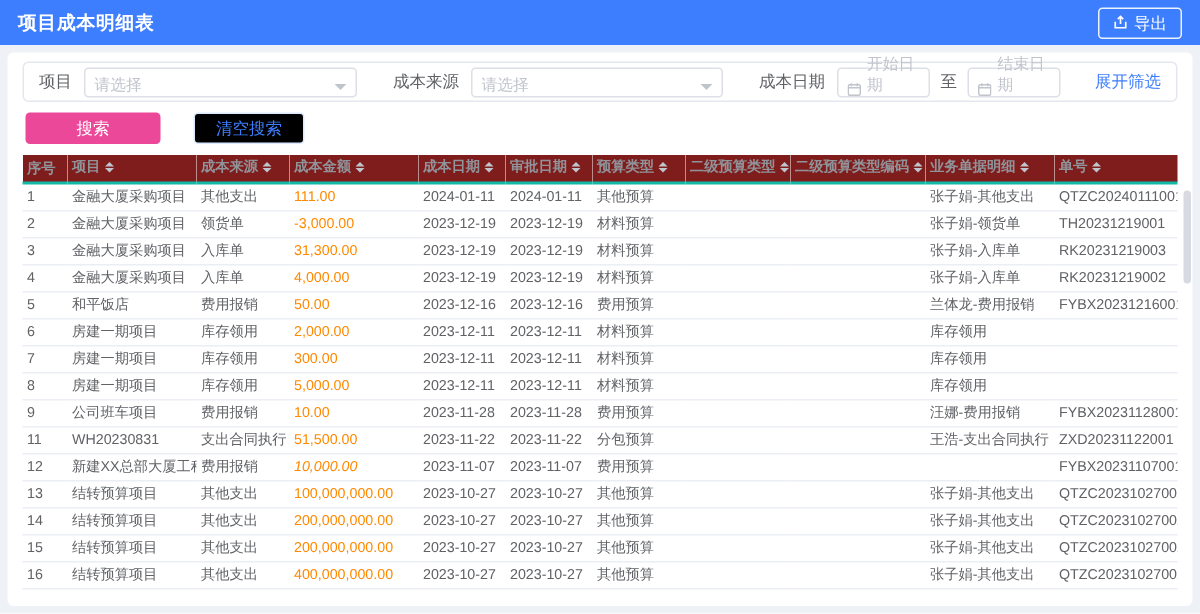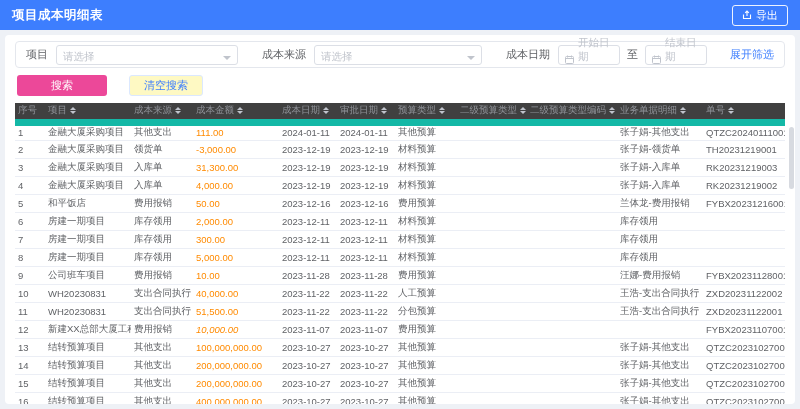--- a/index.html
+++ b/index.html
@@ -20,24 +20,24 @@
   .sel-project { width: 182px; }
   .sel-source { width: 168px; }
   .date-input { width: 62px; gap: 4px; }
   .gap { width: 24px; flex: 0 0 auto; }
   .caret-down { width: 0; height: 0; border: 4px solid transparent; border-top-color: #c0c4cc; margin-top: 4px; }
   .to-label { font-size: 11px; color: #606266; margin: 0 7px; }
   .expand { margin-left: auto; color: #3D7EFE; font-size: 11px; display: flex; align-items: center; gap: 3px; cursor: pointer; white-space: nowrap; }
 
   .btn-row { display: flex; align-items: center; margin-top: 7px; padding-left: 2px; gap: 22px; }
   .btn-primary { background: #ec4899; color: #fff; border: none; border-radius: 3px; font-size: 11px; width: 90px; height: 21px; cursor: pointer; font-family: inherit; }
-  .btn-plain { background: #fef9c3; color: #3D7EFE; border: 1px solid #dbe8ff; border-radius: 3px; font-size: 11px; padding: 0 14px; height: 21px; cursor: pointer; font-family: inherit; }
+  .btn-plain { background: #000000; color: #3D7EFE; border: 1px solid #dbe8ff; border-radius: 3px; font-size: 11px; padding: 0 14px; height: 21px; cursor: pointer; font-family: inherit; }
 
   table { width: 100%; border-collapse: collapse; table-layout: fixed; margin-top: 7px; }
-  thead th { background: #404040; color: #909399; font-size: 9.5px; font-weight: normal; text-align: left; padding: 0 3px; height: 19px; border-bottom: 7px solid #14b8a6; white-space: nowrap; overflow: hidden; }
+  thead th { background: #7f1d1d; color: #909399; font-size: 9.5px; font-weight: bold; text-align: left; padding: 0 3px; height: 19px; border-bottom: 2px solid #14b8a6; white-space: nowrap; overflow: hidden; }
   tbody td { font-size: 9.5px; color: #606266; padding: 0 3px; height: 18px; border-bottom: 1px solid #ebeef5; white-space: nowrap; overflow: hidden; }
   .caret-wrap { display: inline-flex; flex-direction: column; vertical-align: middle; margin-left: 3px; }
   .caret { width: 0; height: 0; border: 3px solid transparent; display: block; }
   .caret.up { border-bottom-color: #c0c4cc; margin-bottom: 1px; }
   .caret.down { border-top-color: #c0c4cc; }
 
   .scroll-thumb { position: absolute; right: 1px; top: 92px; width: 5px; height: 62px; background: #d7dae0; border-radius: 3px; }
 
   .icon-svg { display: block; }
 </style>
@@ -280,33 +280,20 @@
           <td style="color: rgb(255, 138, 0);">10.00</td>
           <td>2023-11-28</td>
           <td>2023-11-28</td>
           <td>费用预算</td>
           <td></td>
           <td></td>
           <td>汪娜-费用报销</td>
           <td>FYBX20231128001</td>
         </tr>
         <tr>
-          <td>10</td>
-          <td>WH20230831</td>
-          <td>支出合同执行</td>
-          <td style="color: rgb(255, 138, 0);">40,000.00</td>
-          <td>2023-11-22</td>
-          <td>2023-11-22</td>
-          <td>人工预算</td>
-          <td></td>
-          <td></td>
-          <td>王浩-支出合同执行</td>
-          <td>ZXD20231122002</td>
-        </tr>
-        <tr>
           <td>11</td>
           <td>WH20230831</td>
           <td>支出合同执行</td>
           <td style="color: rgb(255, 138, 0);">51,500.00</td>
           <td>2023-11-22</td>
           <td>2023-11-22</td>
           <td>分包预算</td>
           <td></td>
           <td></td>
           <td>王浩-支出合同执行</td>

